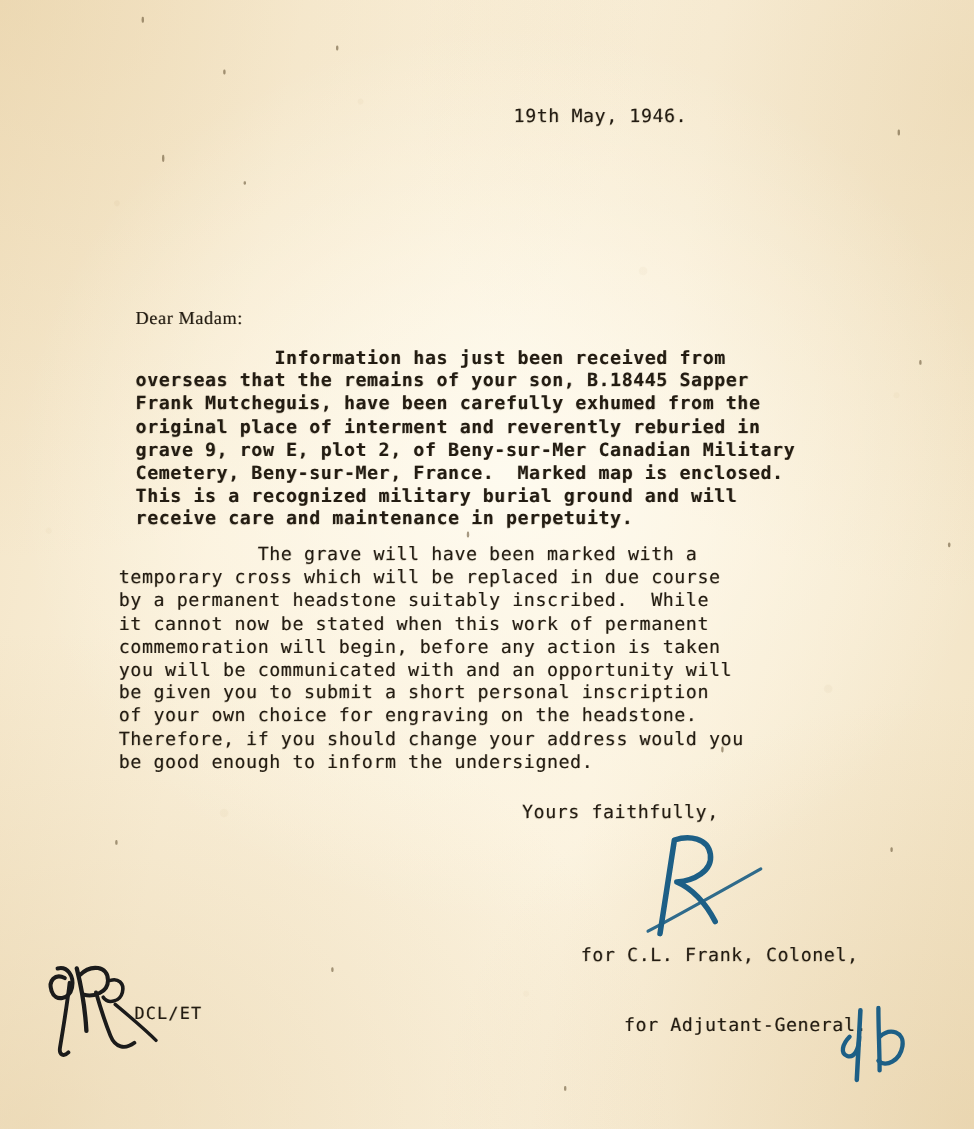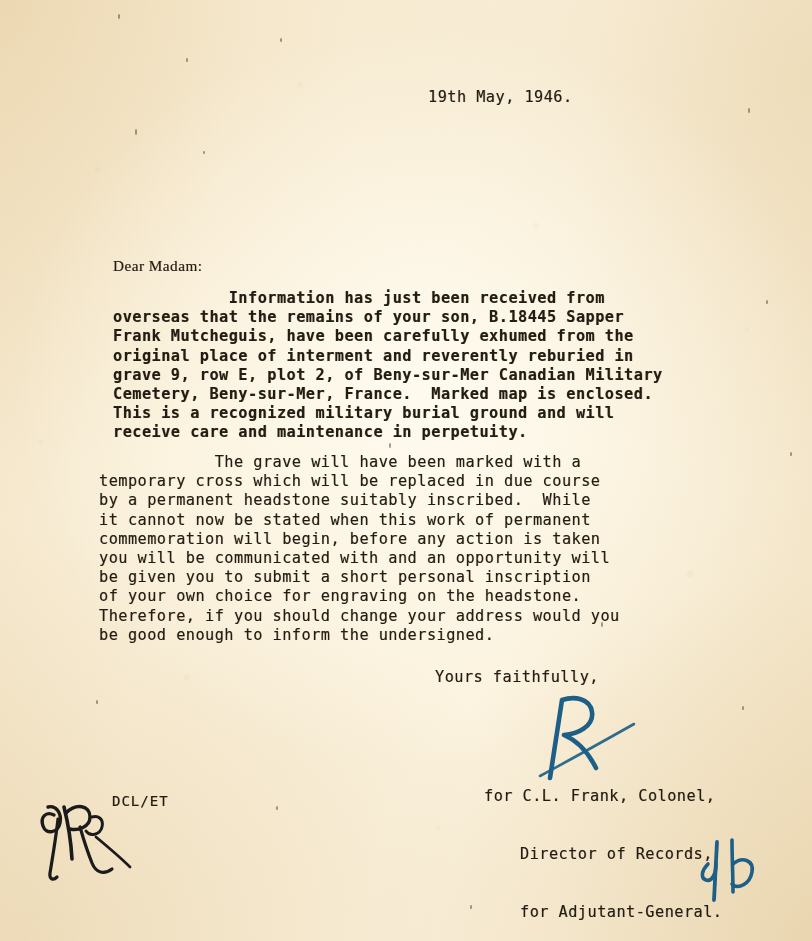--- a/index.html
+++ b/index.html
@@ -61,21 +61,21 @@
       -0.4px 0.3px 0 rgba(60,48,30,0.18);
   }
 
   #date-line      { left: 428px; top: 88px; }
   #address-block  { left: 113px; top: 200px; }
   #salutation     { left: 113px; top: 256px; font-family: Liberation Serif, serif; }
   #para-1         { left: 113px; top: 289px; font-weight: bold; }
   #para-2         { left: 99px; top: 453px; }
   #closing        { left: 435px; top: 620px; margin-top: 48px; }
   #signature-block{ left: 484px; top: 749px; }
-  #typist-ref     { left: 112px; top: 792px; font-size: 14px; letter-spacing: 1px; }
+  #typist-ref     { left: 112px; top: 836px; font-size: 14px; letter-spacing: 1px; }
 
   #signature-block .indent-1 { padding-left: 36px; }
   #signature-block .indent-2 { padding-left: 36px; }
 
   
   .ink {
     position: absolute;
     pointer-events: none;
   }
   #ink-initial  { left: 536px; top: 690px; }
@@ -126,21 +126,20 @@
 you will be communicated with and an opportunity will
 be given you to submit a short personal inscription
 of your own choice for engraving on the headstone.
 Therefore, if you should change your address would you
 be good enough to inform the undersigned.</div>
 
   <div class="typed" id="closing">Yours faithfully,</div>
 
   <div class="typed" id="signature-block">
     <div>for C.L. Frank, Colonel,</div>
-    <div class="indent-1">Director of Records,</div>
     <div class="indent-2">for Adjutant-General.</div>
   </div>
 
   <div class="typed" id="typist-ref">DCL/ET</div>
 
   <div class="ink" id="ink-initial">
     <svg width="150" height="95" viewBox="0 0 150 95">
       <g fill="none" stroke="#1d5f86" stroke-linecap="round" stroke-linejoin="round">
         <path d="M14 88 C18 62, 22 36, 26 10 C38 6, 54 8, 56 22 C58 36, 42 44, 28 45 C40 50, 52 62, 60 78" stroke-width="4.6"></path>
         <path d="M4 86 C34 70, 66 52, 98 34" stroke-width="2.6" opacity="0.92"></path>

